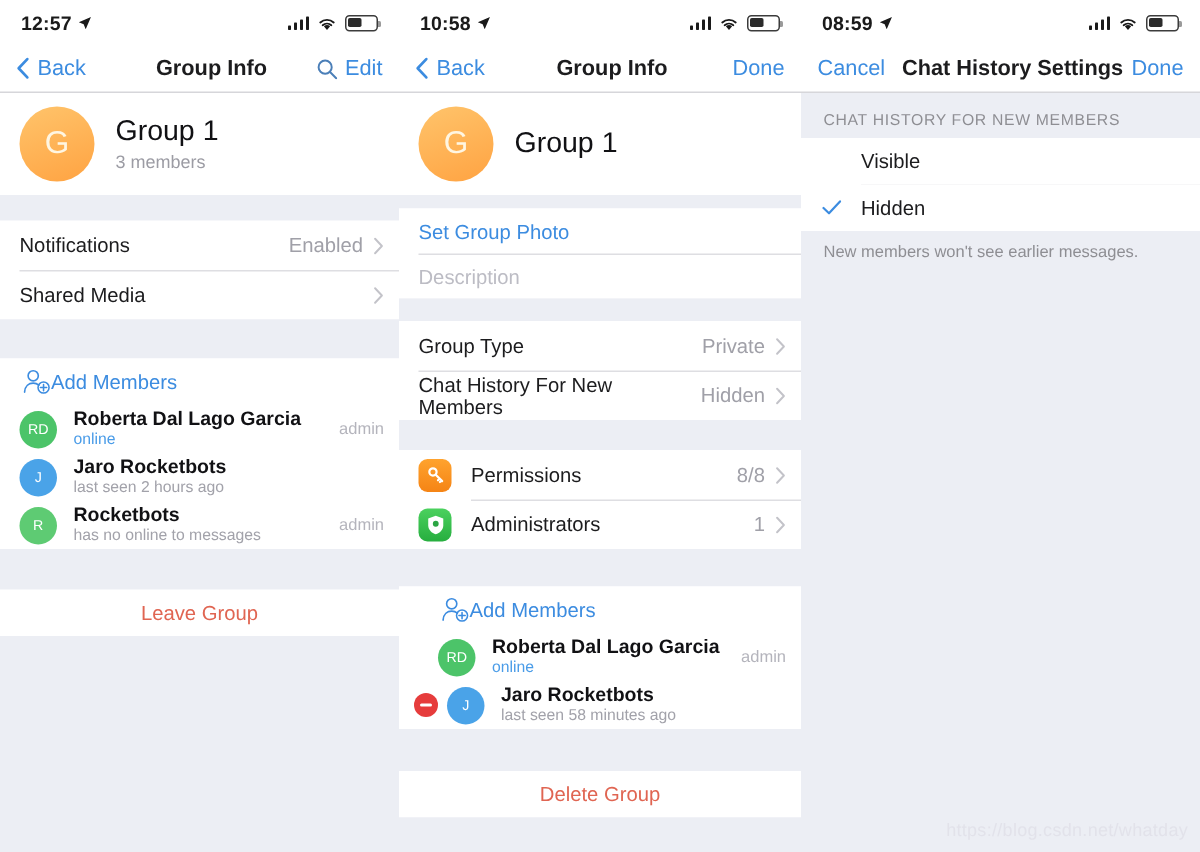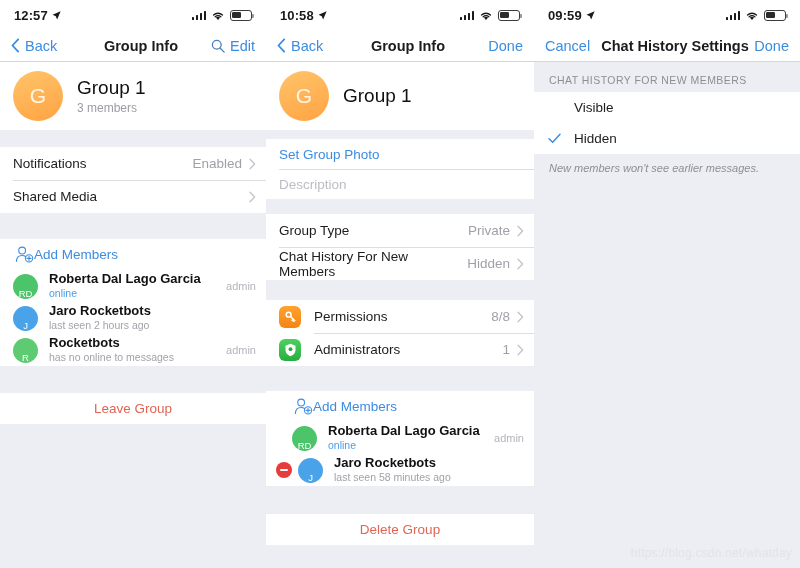--- a/index.html
+++ b/index.html
@@ -146,21 +146,21 @@
 
   
   .member {
     height: 32px; display: flex; align-items: center;
     background: #ffffff; position: relative; padding-right: 10px;
   }
   .member .sep { position:absolute; left: 51px; right: 0; bottom: 0; height: 0.5px; background: #dedee2; }
   .m-av {
     width: 25px; height: 25px; border-radius: 50%;
     flex: none; margin-left: 13px;
-    display: flex; align-items: flex-end; justify-content: center;
+    display: flex; align-items: center; justify-content: center;
     font-size: 9.5px; color: #ffffff;
   }
   .m-text { margin-left: 11px; flex: 1; min-width: 0; }
   .m-name { font-size: 13px; font-weight: bold; color: #111114; line-height: 1.25; white-space: nowrap; overflow: hidden; }
   .m-sub { font-size: 10.5px; color: #a2a2aa; line-height: 1.3; }
   .m-sub.online { color: #4a9ce8; }
   .m-badge { font-size: 11px; color: #b4b4bc; flex: none; }
 
   .delbtn {
     width: 16px; height: 16px; border-radius: 50%;
@@ -191,21 +191,20 @@
     font-size: 10.5px; color: #8e8e93;
     letter-spacing: 0.45px;
     padding: 12px 0 6px 15px;
     background: #eceef4;
   }
   .sec-foot {
     font-size: 11px; color: #8e8e93;
     padding: 7px 32px 0 15px;
     background: #eceef4;
     line-height: 1.3;
-    font-style: italic;
   }
   .opt-row {
     height: 31px; background: #ffffff;
     display: flex; align-items: center;
     position: relative; padding-left: 14px;
   }
   .opt-row .sep { position:absolute; left:40px; right:0; bottom:0; height:0.5px; background:#dedee2; }
   .opt-check { width: 18px; flex: none; display:flex; align-items:center; }
   .opt-label { font-size: 13.5px; color: #1c1c1e; margin-left: 8px; }
 
@@ -520,21 +519,21 @@
       <span>Delete Group</span>
     </div>
 
     <div class="gap" style="height:20px"></div>
   </div>
 
   <div class="phone p3">
 
     <div class="statusbar">
       <div class="sb-time">
-        <span>09:59</span>
+        <span>08:59</span>
         <svg class="loc-arrow" width="9" height="9" viewBox="0 0 10 10">
             <path d="M9.6 0.4 L0.6 4.3 L4.2 5.8 L5.7 9.4 Z" fill="#1a1a1a"></path>
           </svg>
       </div>
       <div class="sb-right">
         <span class="bars">
             <i></i>
             <i></i>
             <i></i>
             <i></i>

